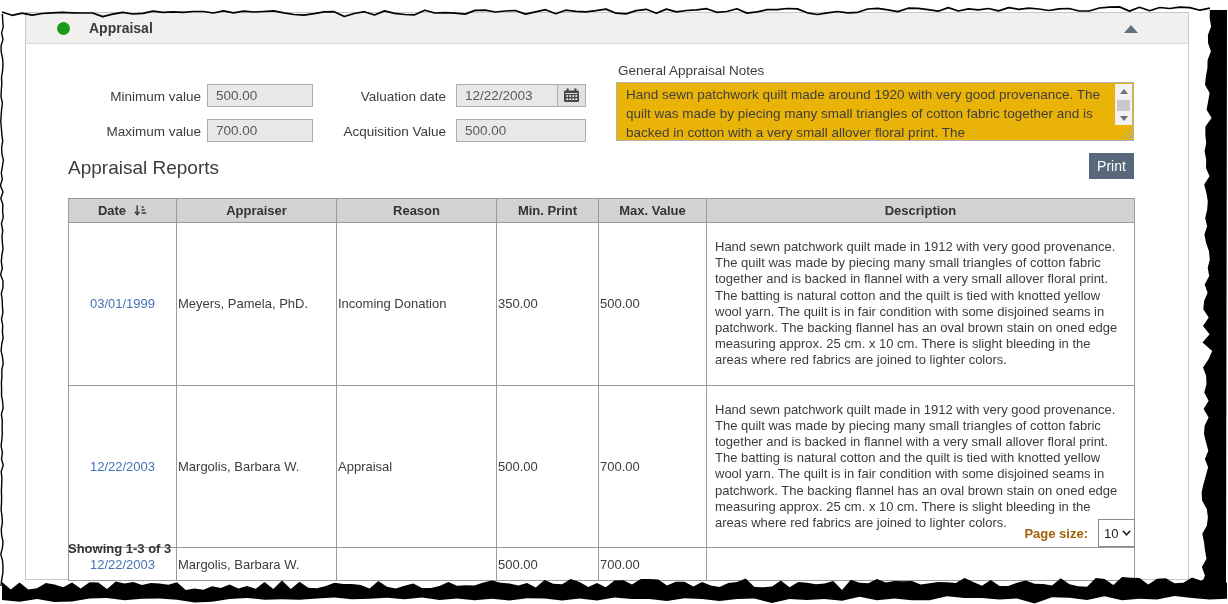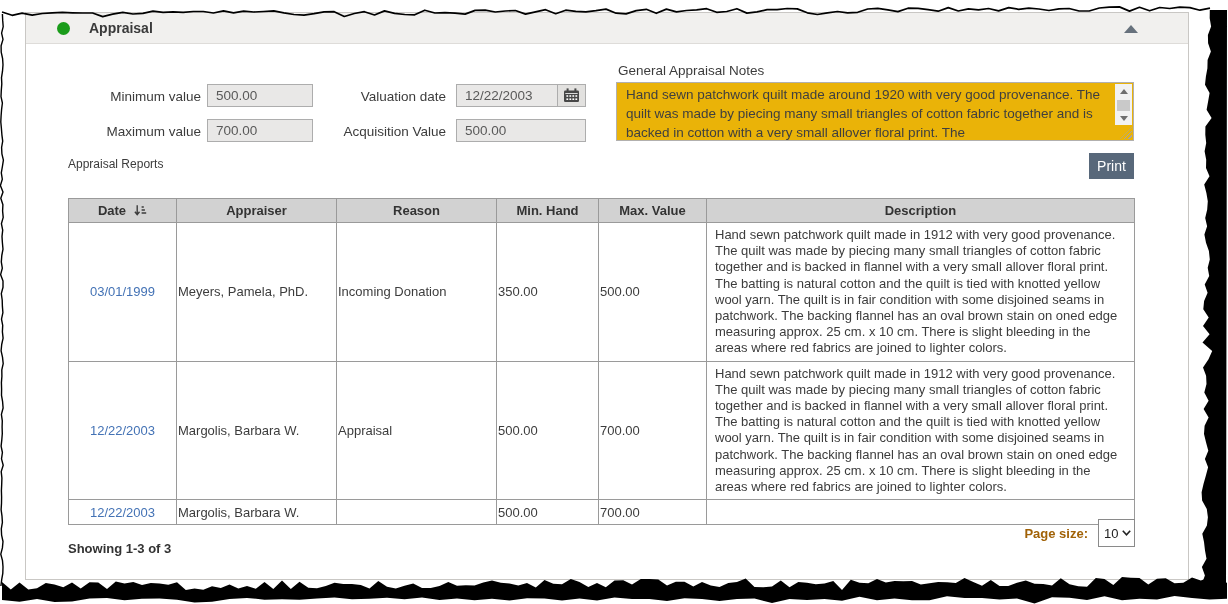--- a/index.html
+++ b/index.html
@@ -36,33 +36,33 @@
   .sb-btn{position:absolute;left:0;width:17px;height:14px;background:#f2f2f2;
     display:flex;align-items:center;justify-content:center;cursor:pointer;}
   .sb-btn.up{top:0;} .sb-btn.dn{bottom:0;}
   .tri-up{width:0;height:0;border-left:4px solid transparent;border-right:4px solid transparent;border-bottom:5px solid #6f6f6f;}
   .tri-dn{width:0;height:0;border-left:4px solid transparent;border-right:4px solid transparent;border-top:5px solid #6f6f6f;}
   .sb-thumb{position:absolute;left:2px;top:16px;width:13px;height:12px;background:#c9c9c9;cursor:pointer;}
   .grip{position:absolute;right:1px;bottom:1px;width:12px;height:12px;
     background:repeating-linear-gradient(-45deg,transparent 0 2px,#a5a5a5 2px 3px);
     clip-path:polygon(100% 0,100% 100%,0 100%);cursor:nwse-resize;}
   
-  .reports-label{position:absolute;left:42px;top:144px;font-size:12px;color:#3c3c3c;}
+  .reports-label{position:absolute;left:42px;top:144px;font-size:19px;color:#3c3c3c;}
   .print-btn{position:absolute;left:1063px;top:140px;width:45px;height:26px;background:#58687a;
     color:#ffffff;border:none;font-family:"Liberation Sans",sans-serif;font-size:14px;cursor:pointer;}
   
   table.rpt{position:absolute;left:42px;top:185px;width:1066px;border-collapse:collapse;table-layout:fixed;}
   table.rpt th,table.rpt td{border:1px solid #9a9a9a;font-size:13px;box-sizing:border-box;}
   table.rpt th{background:#d2d2d2;height:24px;font-weight:bold;color:#333;text-align:center;cursor:pointer;}
   table.rpt td{color:#3c3c3c;vertical-align:middle;background:#fff;}
   td.c-date{text-align:center;}
   td.c-date a{color:#4372b5;text-decoration:none;cursor:pointer;}
   td.c-text{text-align:left;}
   td.c-num{}
-  td.c-desc{text-align:left;padding:4px 8px;line-height:16.2px;}
+  td.c-desc{text-align:left;padding:16px 8px;line-height:16.2px;}
   tr.r-big td{height:130px;}
   tr.r-small td{height:25px;}
   .sort-ico{vertical-align:-2px;margin-left:8px;}
   
   .showing{position:absolute;left:42px;top:528px;font-size:13px;font-weight:bold;color:#333;}
   .psize-label{position:absolute;left:950px;top:513px;width:112px;text-align:right;font-size:13px;font-weight:bold;color:#a16207;}
   .selwrap{position:absolute;left:1072px;top:506px;width:37px;height:28px;}
   .selwrap select{width:100%;height:100%;box-sizing:border-box;border:1px solid #8a8a8a;background:#fff;
     font-family:"Liberation Sans",sans-serif;font-size:13px;color:#222;padding:0 4px 0 5px;
     -webkit-appearance:none;appearance:none;cursor:pointer;}
@@ -143,21 +143,21 @@
     <thead>
       <tr>
         <th>
           <span>Date</span><svg class="sort-ico" width="13" height="13" viewBox="0 0 13 13">
             <path d="M3.2 1.2v9.2M0.9 7.8L3.2 10.6L5.5 7.8" stroke="#3c3c3c" stroke-width="1.4" fill="none"></path>
             <path d="M7.6 3h2.2M7.6 6h3.3M7.6 9h4.6" stroke="#3c3c3c" stroke-width="1.4" fill="none"></path>
           </svg>
         </th>
         <th>Appraiser</th>
         <th>Reason</th>
-        <th>Min. Hand</th>
+        <th>Min. Print</th>
         <th>Max. Value</th>
         <th>Description</th>
       </tr>
     </thead>
     <tbody>
       <tr class="r-big">
         <td class="c-date"><a>03/01/1999</a></td>
         <td class="c-text">Meyers, Pamela, PhD.</td>
         <td class="c-text">Incoming Donation</td>
         <td class="c-num">350.00</td>

